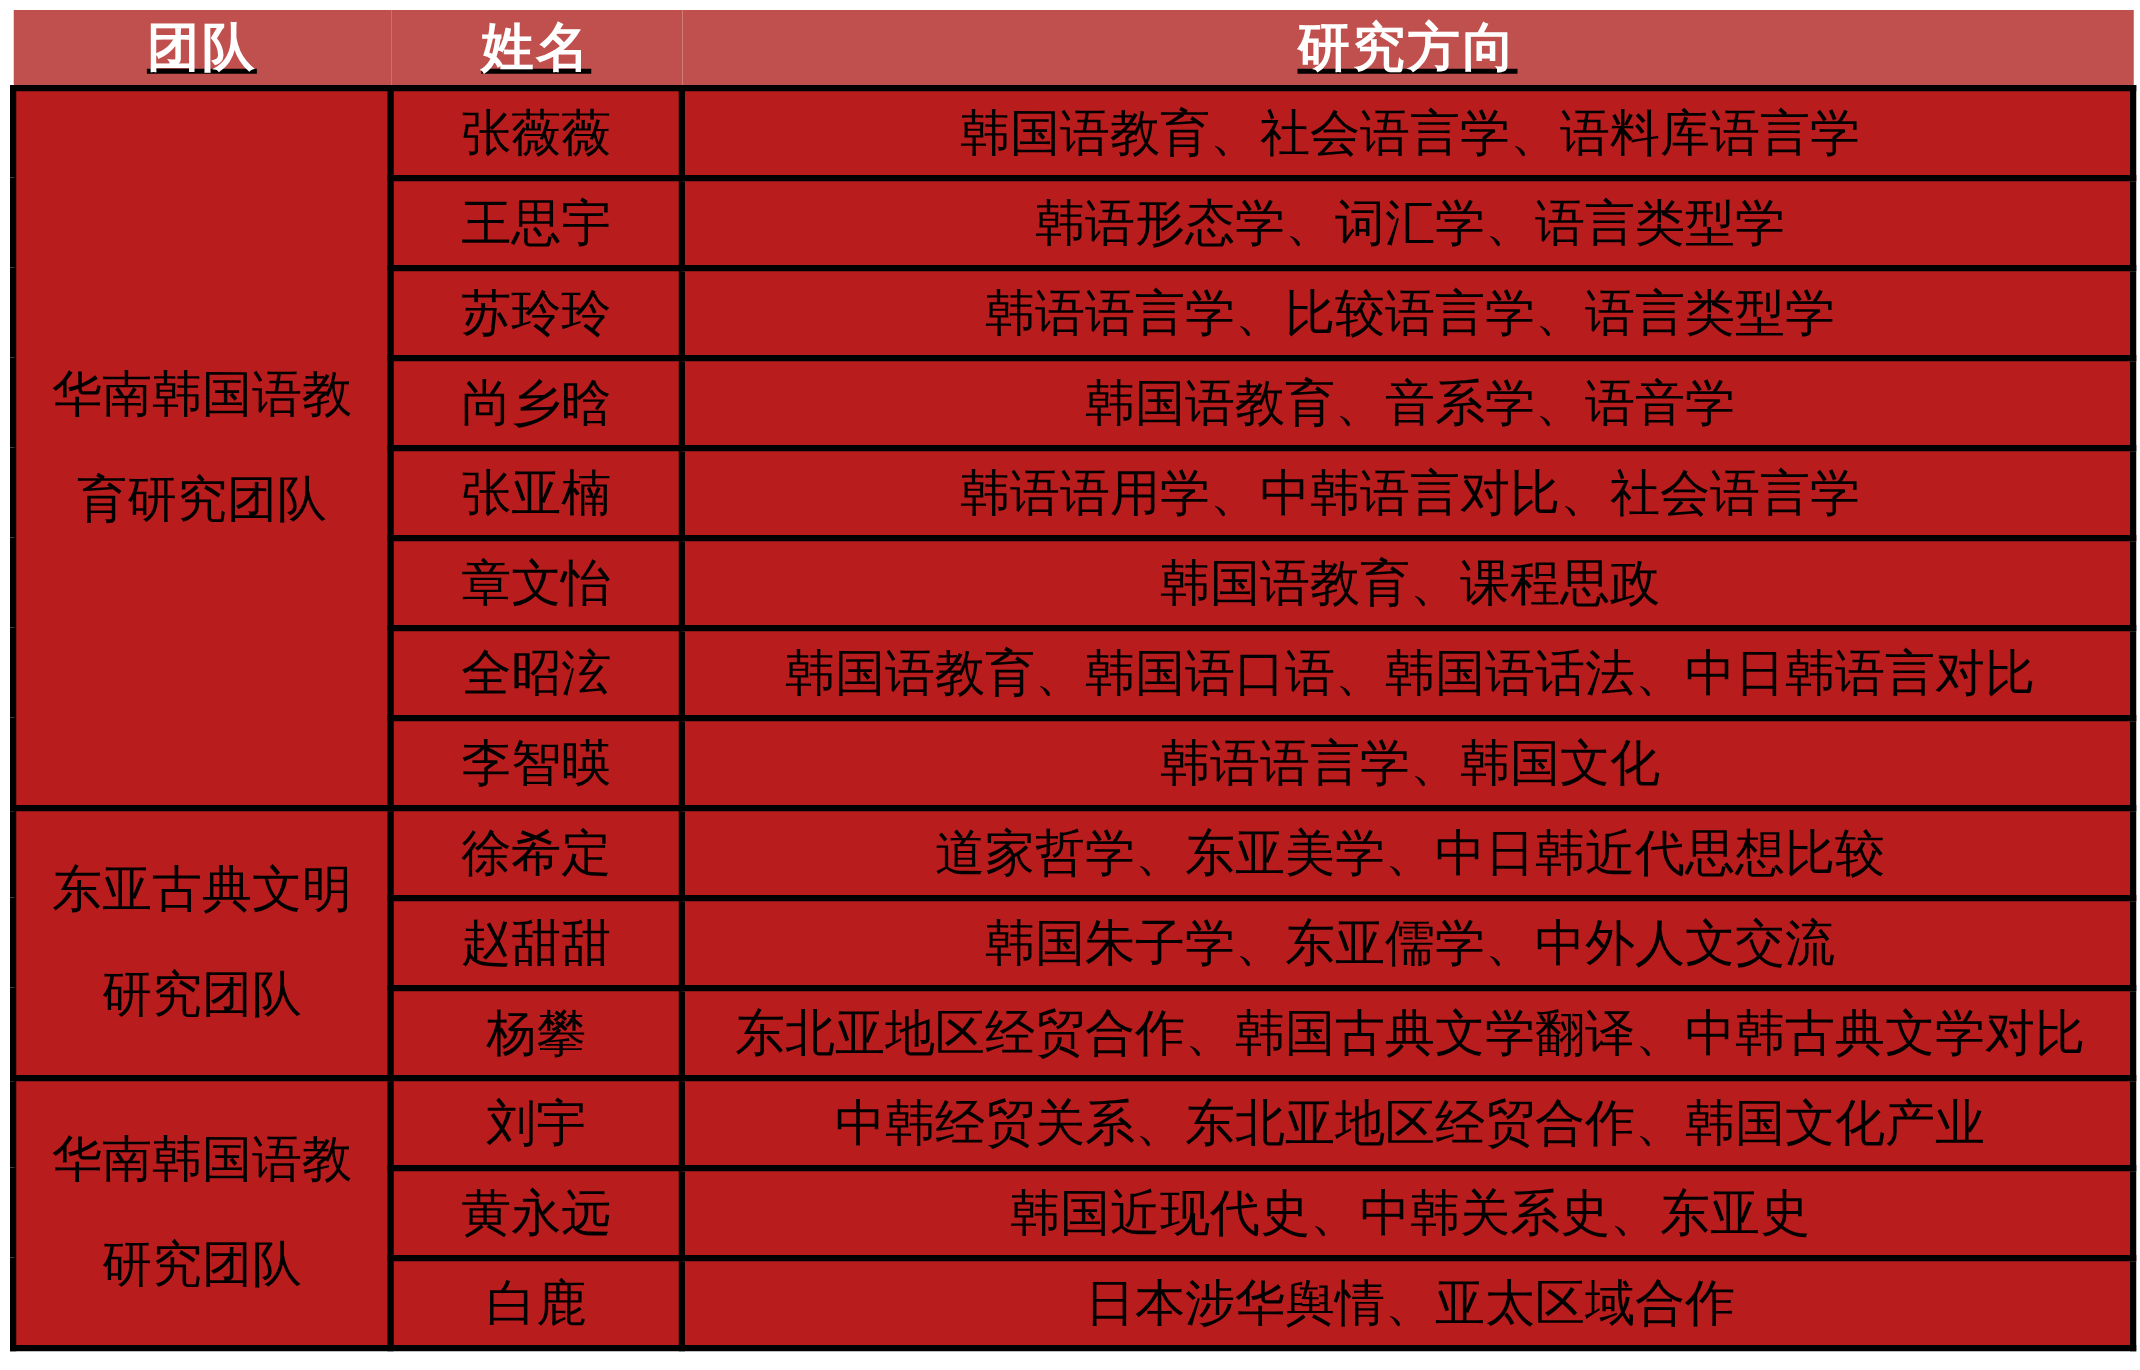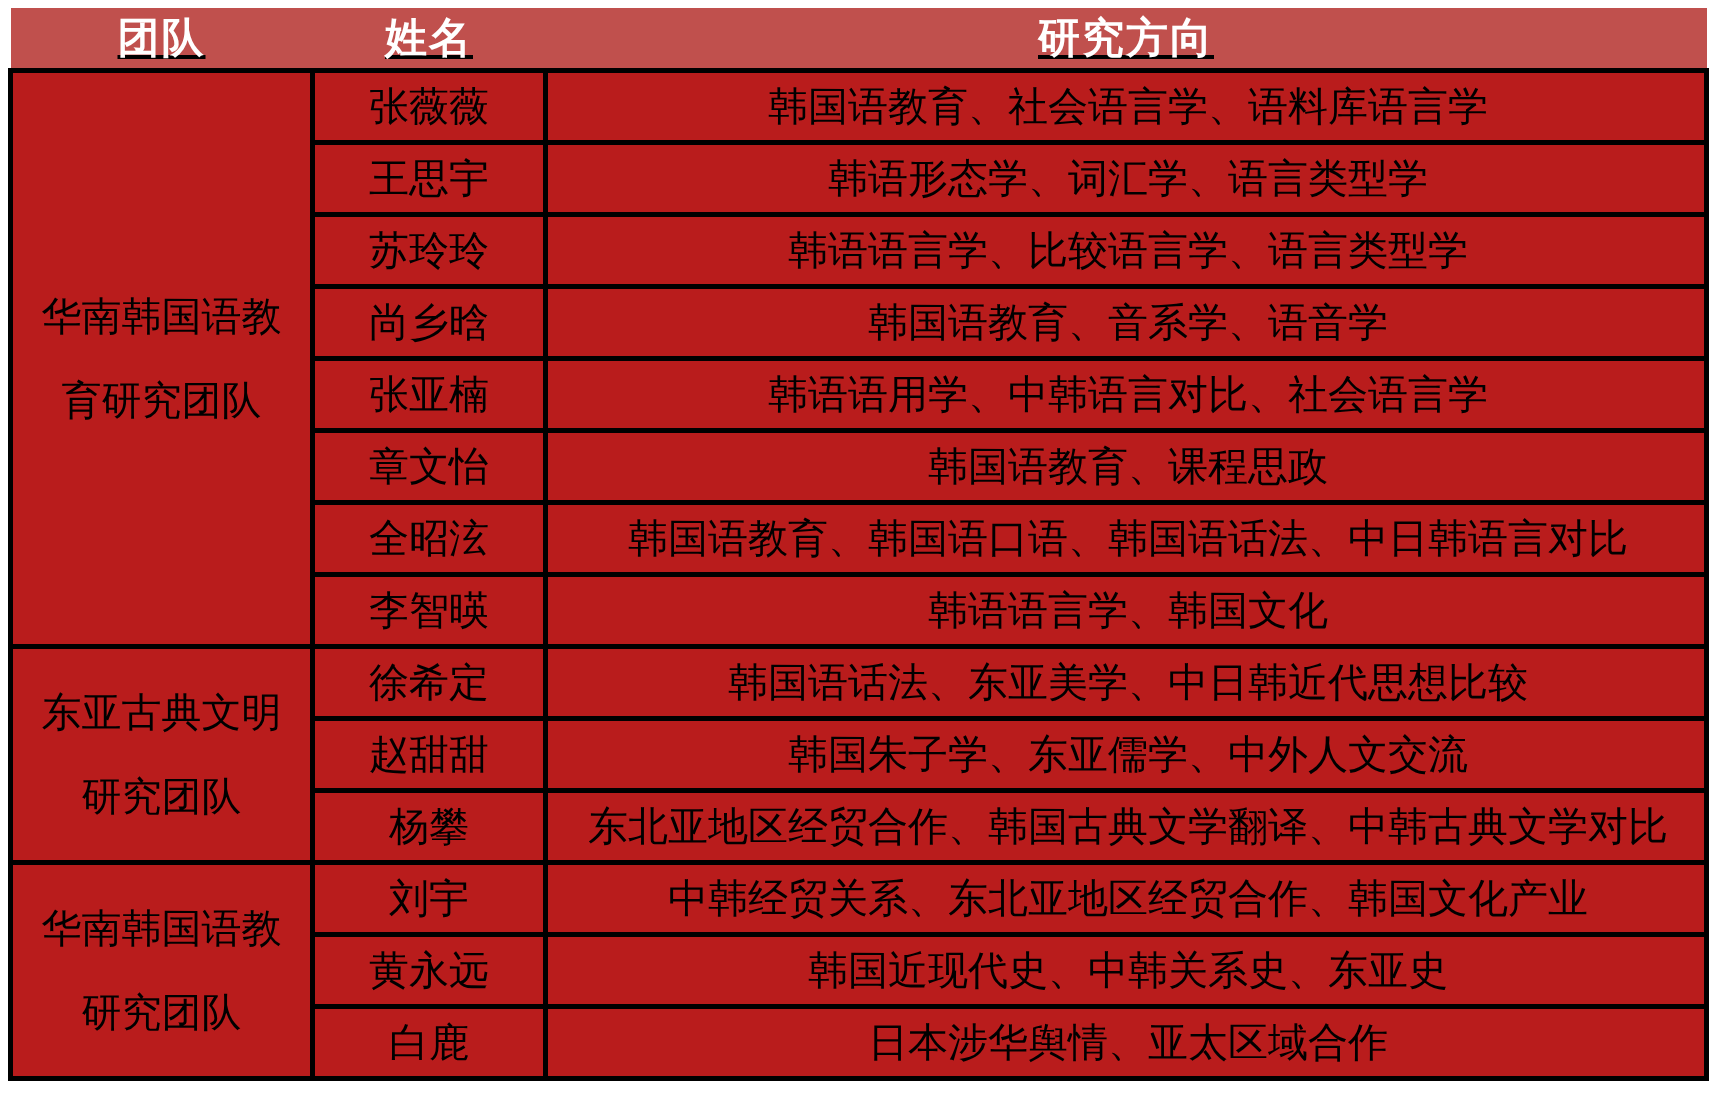--- a/index.html
+++ b/index.html
@@ -112,21 +112,21 @@
         <td class="name-cell">李智暎</td>
         <td class="research-cell">韩语语言学、韩国文化</td>
       </tr>
 
       <tr>
         <td class="team-cell" rowspan="3">
           <span class="tline">东亚古典文明</span>
           <span class="tline">研究团队</span>
         </td>
         <td class="name-cell">徐希定</td>
-        <td class="research-cell">韩国语话法、东亚美学、中日韩近代思想比较</td>
+        <td class="research-cell">道家哲学、东亚美学、中日韩近代思想比较</td>
       </tr>
       <tr>
         <td class="name-cell">赵甜甜</td>
         <td class="research-cell">韩国朱子学、东亚儒学、中外人文交流</td>
       </tr>
       <tr>
         <td class="name-cell">杨攀</td>
         <td class="research-cell">东北亚地区经贸合作、韩国古典文学翻译、中韩古典文学对比</td>
       </tr>
 

